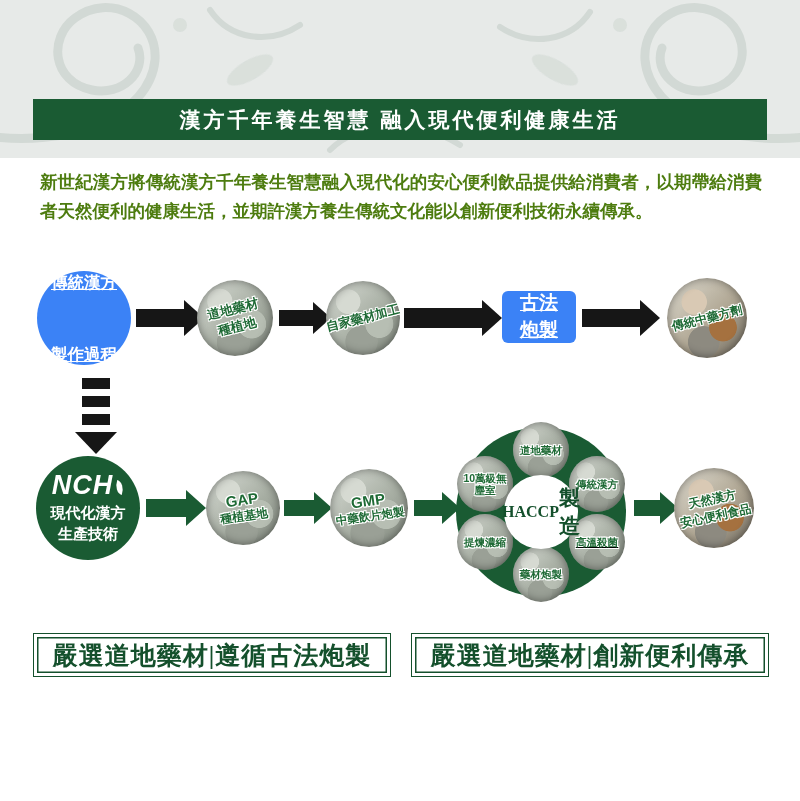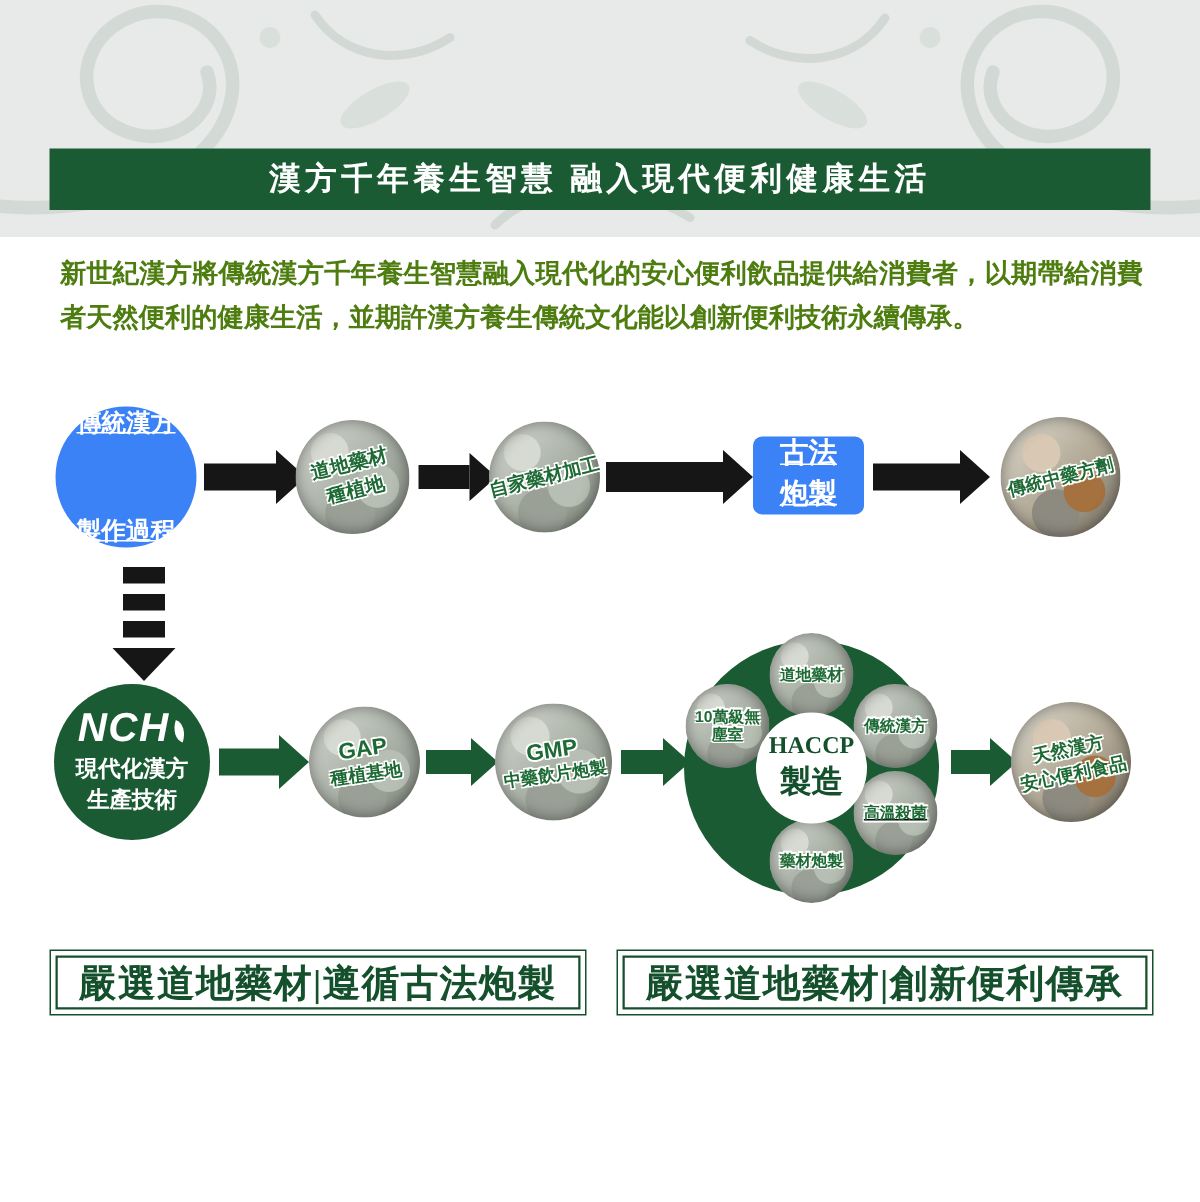--- a/index.html
+++ b/index.html
@@ -48,21 +48,21 @@
   .dash{position:absolute;left:82px;width:28px;height:11px;background:#161616;}
   .dash-head{position:absolute;left:75px;width:0;height:0;border-left:21px solid transparent;
              border-right:21px solid transparent;border-top:22px solid #161616;}
 
   
   .cluster-big{position:absolute;left:5px;top:5px;width:170px;height:170px;border-radius:50%;background:#1a5b33;}
   .cluster-small{position:absolute;width:56px;height:56px;border-radius:50%;display:flex;align-items:center;
                  justify-content:center;text-align:center;}
   .cluster-label{font-size:10.5px;line-height:1.15;width:46px;}
   .haccp{position:absolute;left:53px;top:53px;width:74px;height:74px;border-radius:50%;background:#fff;
-         display:flex;flex-direction:column;align-items:center;justify-content:center;
+         display:flex;align-items:center;justify-content:center;
          font-family:"Liberation Serif","DejaVu Serif",serif;color:#14502c;font-weight:bold;}
 
   
   .slogan{position:absolute;top:633px;width:356px;height:42px;border:1.5px solid #14502c;
           box-shadow:inset 0 0 0 3px #ffffff, inset 0 0 0 4.5px #14502c;
           display:flex;align-items:center;justify-content:center;
           font-family:"Liberation Serif","DejaVu Serif",serif;font-weight:bold;font-size:25px;
           color:#14502c;letter-spacing:1px;}
 
   .nch-logo{font-size:27px;font-weight:bold;font-style:italic;letter-spacing:1px;line-height:1;margin-bottom:4px;}
@@ -174,20 +174,23 @@
     </div>
     <div class="cluster-small photo" style="left:118px;top:34px;">
       <span class="ol cluster-label" style="white-space:normal;">傳統漢方</span>
     </div>
     <div class="cluster-small photo" style="left:118px;top:92px;text-decoration:underline;">
       <span class="ol cluster-label" style="white-space:normal;">高溫殺菌</span>
     </div>
     <div class="cluster-small photo" style="left:62px;top:124px;">
       <span class="ol cluster-label" style="white-space:normal;">藥材炮製</span>
     </div>
+    <div class="cluster-small photo" style="left:6px;top:92px;">
+      <span class="ol cluster-label" style="white-space:normal;">提煉濃縮</span>
+    </div>
     <div class="cluster-small photo" style="left:6px;top:34px;">
       <span class="ol cluster-label" style="white-space:normal;">10萬級無塵室</span>
     </div>
 
     <div class="haccp">
       <span style="font-size:16px;">HACCP</span>
       <span style="font-size:21px;">製造</span>
     </div>
   </div>
 

